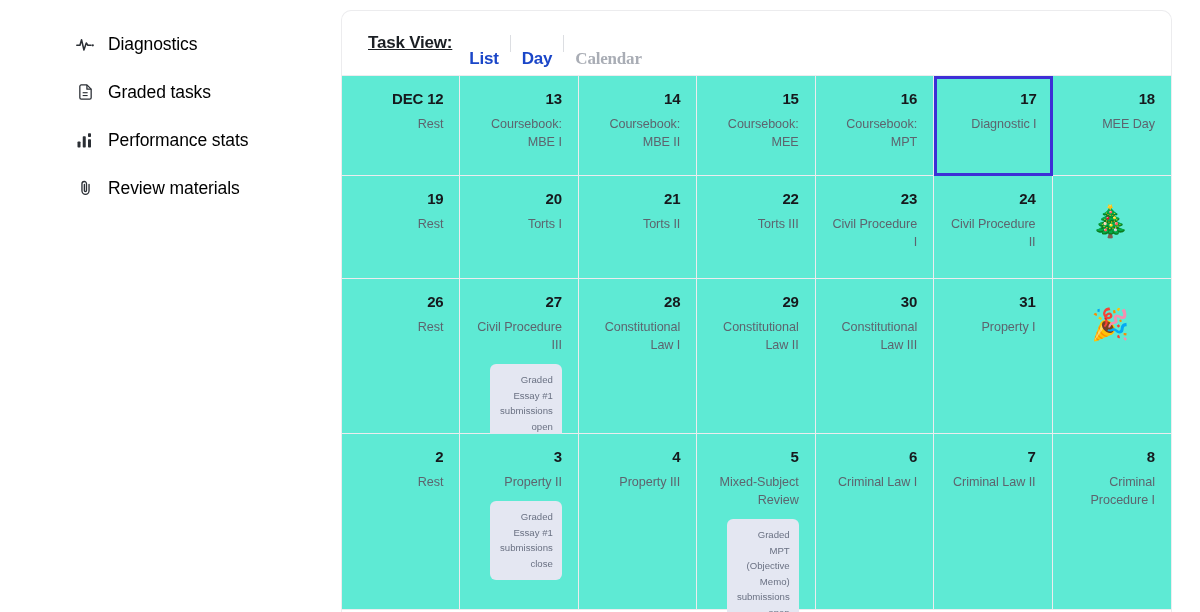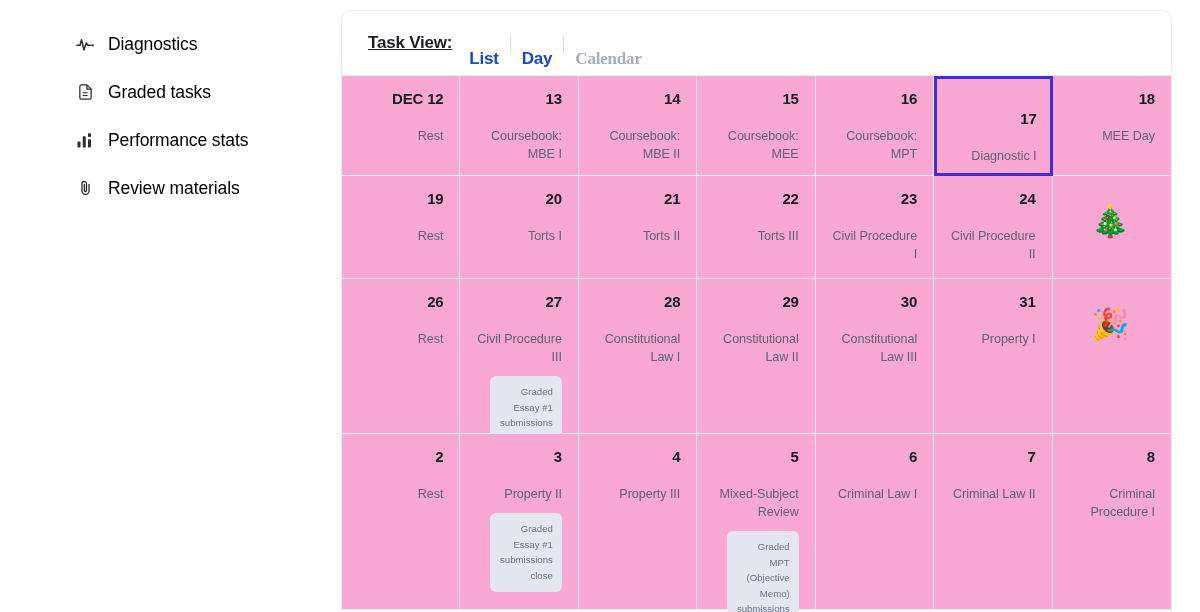--- a/index.html
+++ b/index.html
@@ -133,21 +133,21 @@
   .cell {
     position: relative;
     border-right: 1px solid #ececee;
     border-bottom: 1px solid #ececee;
     padding: 14px 16px 10px 14px;
     box-sizing: border-box;
     text-align: right;
     display: flex;
     flex-direction: column;
     align-items: flex-end;
-    background: #f9a8d4;
+    background: #5eead4;
   }
   .cell:nth-child(7n) { border-right: none; }
 
   .r1 { height: 100px; }
   .r2 { height: 103px; }
   .r3 { height: 155px; }
   .r4 { height: 176px; }
 
   .daynum {
     font-size: 15px;
@@ -155,21 +155,21 @@
     color: #16191d;
     line-height: 1.15;
     letter-spacing: -0.2px;
     white-space: nowrap;
   }
 
   .task {
     font-size: 12.6px;
     color: #5d646e;
     line-height: 1.42;
-    margin-top: 21px;
+    margin-top: 9px;
     letter-spacing: -0.05px;
     max-width: 100%;
   }
 
   .badge {
     margin-top: 9px;
     background: #e4e7f2;
     color: #6a7183;
     font-size: 9.6px;
     line-height: 1.62;
@@ -187,21 +187,20 @@
     width: 100%;
     text-align: center;
     margin-top: 16px;
     color: #3a3f46;
   }
 
   .cell.selected {
     border: 3px solid #3d2fd6;
     padding: 11px 13px 7px 11px;
     z-index: 3;
-    justify-content: flex-end;
   }
 </style>
 </head>
 <body>
 
 <div id="app">
 
   <nav class="sidebar" id="sidebar">
       <div class="nav-item">
         <span class="nav-icon">

